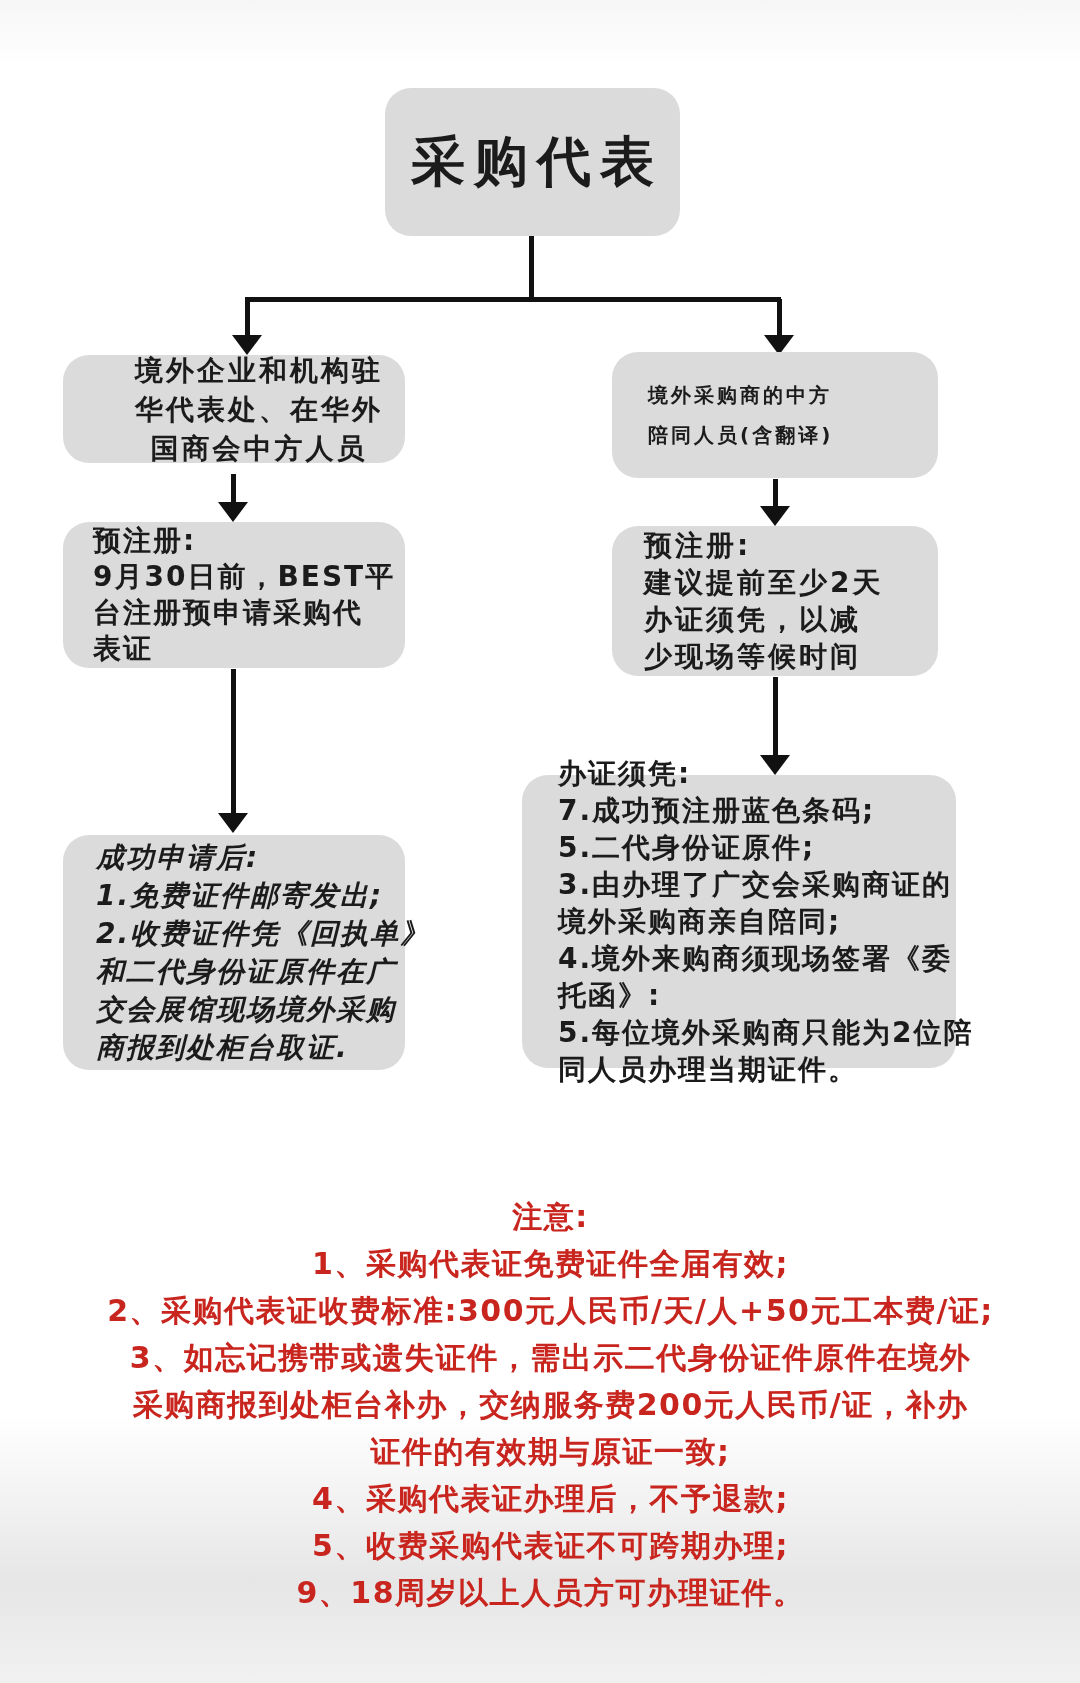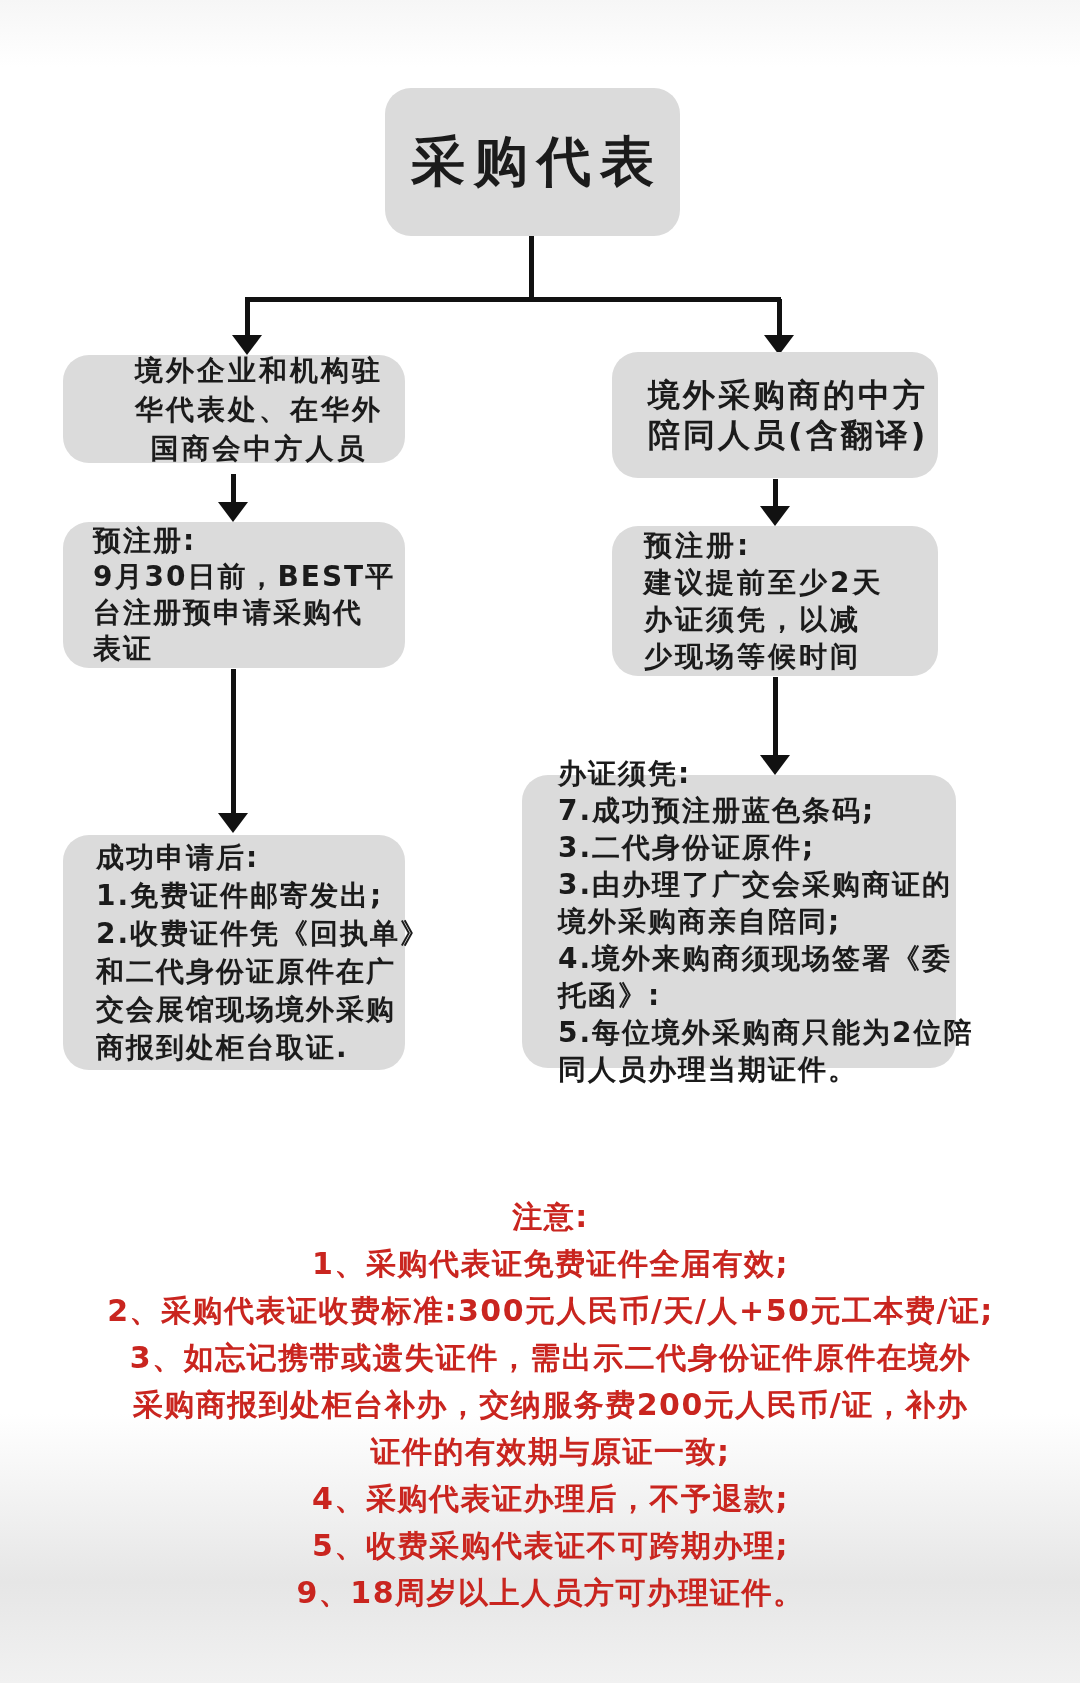--- a/index.html
+++ b/index.html
@@ -21,22 +21,22 @@
   }
   .bl{white-space:nowrap;}
   .box-root{
     left:385px;top:88px;width:295px;height:148px;
     align-items:center;
     font-size:54px;letter-spacing:9px;
     padding-left:9px; 
   }
   .box-l1{left:63px;top:355px;width:342px;height:108px;padding-left:50px;font-size:28px;letter-spacing:3px;line-height:39px;align-items:center;}
   .box-l2{left:63px;top:522px;width:342px;height:146px;padding-left:30px;font-size:28px;letter-spacing:2px;line-height:36px;}
-  .box-l3{left:63px;top:835px;width:342px;height:235px;padding-left:33px;font-size:28px;letter-spacing:2px;line-height:38px;}
-  .box-r1{left:612px;top:352px;width:326px;height:126px;padding-left:36px;font-size:32px;letter-spacing:3px;line-height:40px;}
+  .box-l3{left:63px;top:835px;width:342px;height:235px;padding-left:33px;font-size:28px;letter-spacing:2px;line-height:38px;font-style:italic;}
+  .box-r1{left:612px;top:352px;width:326px;height:126px;padding-left:36px;font-size:20px;letter-spacing:3px;line-height:40px;}
   .box-r2{left:612px;top:526px;width:326px;height:150px;padding-left:32px;font-size:28px;letter-spacing:3px;line-height:37px;}
   .box-r3{left:522px;top:775px;width:434px;height:293px;padding-left:36px;font-size:28px;letter-spacing:2px;line-height:37px;}
   .cline{position:absolute;background:#111111;}
   .stem{left:529px;top:236px;width:5px;height:64px;}
   .hbar{left:245px;top:297px;width:536px;height:5px;}
   .varrow{position:absolute;display:flex;flex-direction:column;align-items:center;width:30px;}
   .varrow .shaft{width:5px;flex:1 1 auto;background:#111111;}
   .varrow .head{width:0;height:0;border-left:15px solid transparent;border-right:15px solid transparent;border-top:20px solid #111111;}
   .arr-tl{left:232px;top:299px;height:56px;}
   .arr-tr{left:764px;top:299px;height:56px;}
@@ -122,21 +122,21 @@
   </div>
 
   <div class="varrow arr-r23">
     <div class="shaft"></div>
     <div class="head"></div>
   </div>
 
   <div class="box box-r3">
     <div class="bl">办证须凭:</div>
     <div class="bl">7.成功预注册蓝色条码;</div>
-    <div class="bl">3.二代身份证原件;</div>
+    <div class="bl">5.二代身份证原件;</div>
     <div class="bl">3.由办理了广交会采购商证的</div>
     <div class="bl">境外采购商亲自陪同;</div>
     <div class="bl">4.境外来购商须现场签署《委</div>
     <div class="bl">托函》:</div>
     <div class="bl">5.每位境外采购商只能为2位陪</div>
     <div class="bl">同人员办理当期证件。</div>
   </div>
 
   <div class="notes">
     <div class="note-row">注意:</div>

